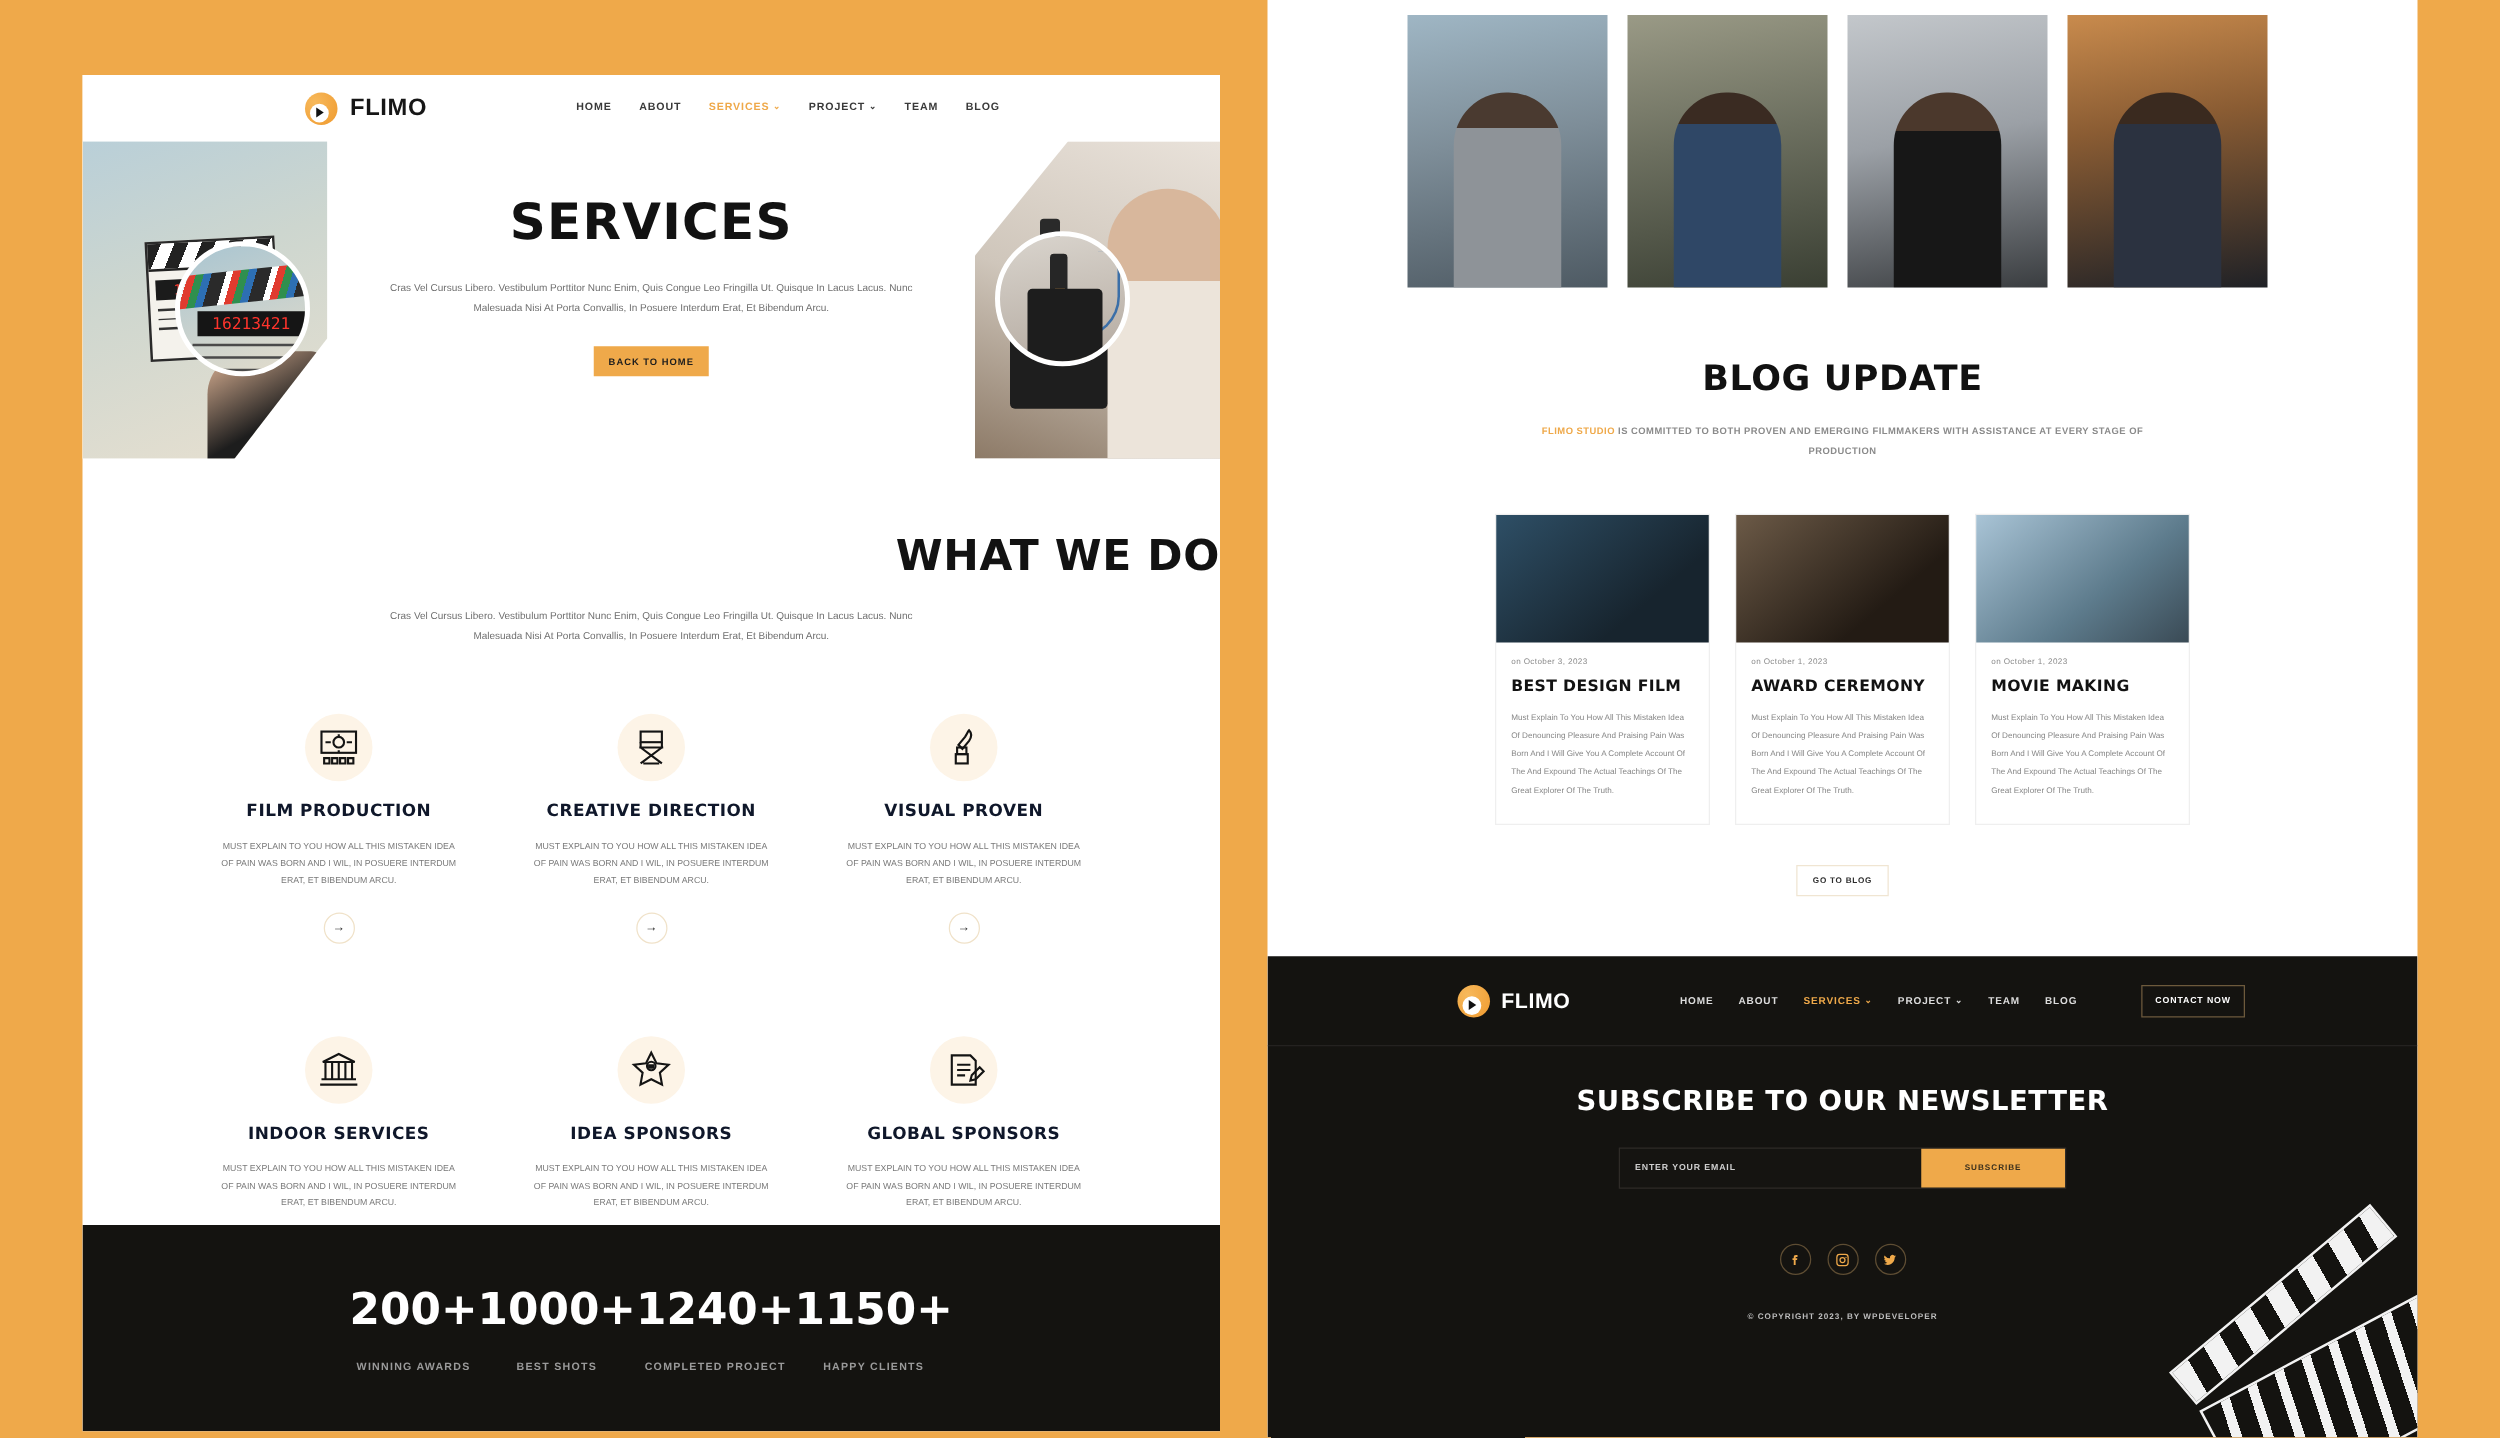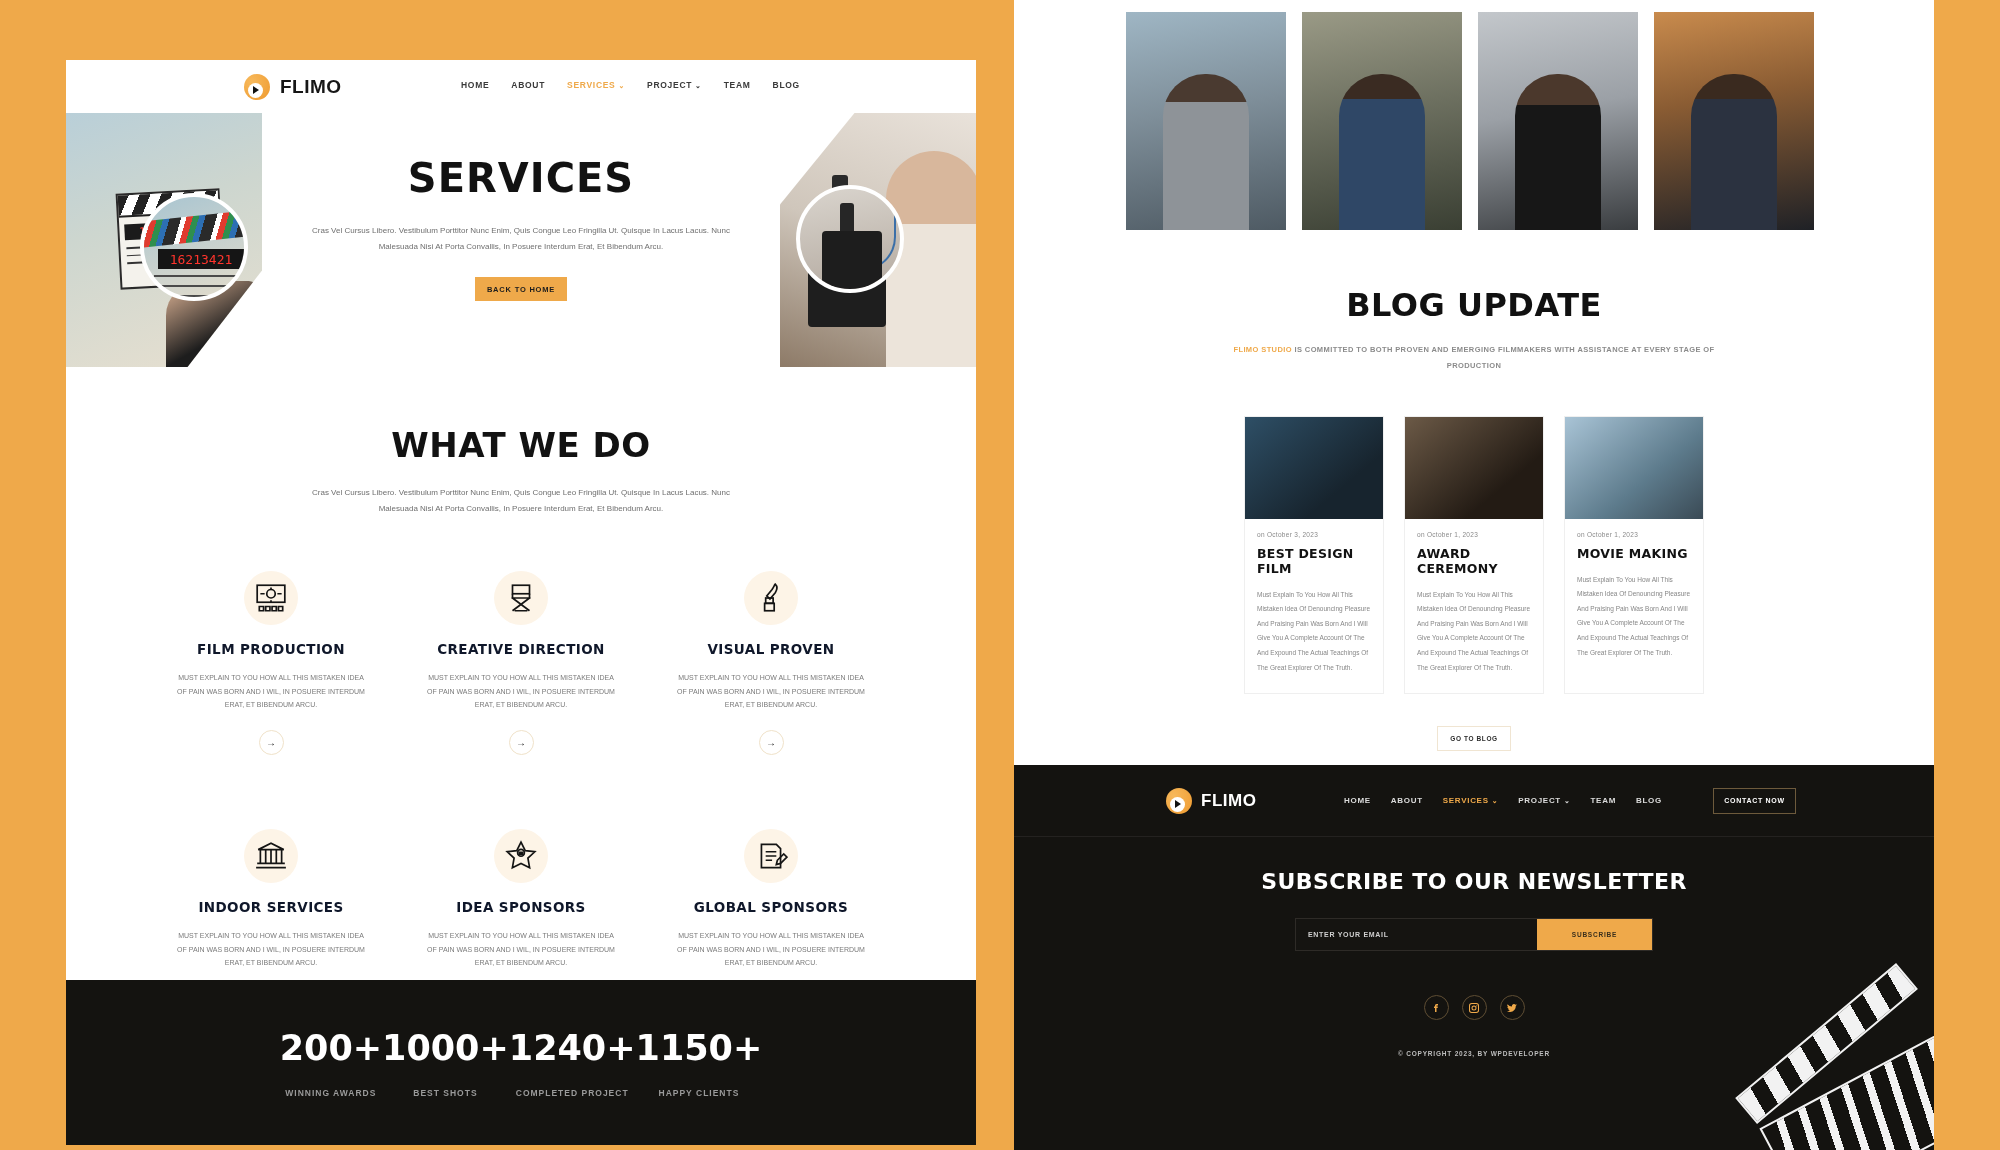--- a/index.html
+++ b/index.html
@@ -149,21 +149,21 @@
   .btn-primary{
     margin:22px auto 0; width:92px; height:24px; background:#efa94a;
     color:#1d1d1d; font-size:7.5px; font-weight:700; letter-spacing:.8px;
     display:flex; align-items:center; justify-content:center; cursor:pointer;
   }
 
   
   .wwd { padding-top:58px; text-align:center; }
   .wwd-title{
     font-family:"DejaVu Sans", sans-serif; font-weight:900;
-    font-size:34px; letter-spacing:.5px; color:#121212;
+    font-size:34px; letter-spacing:.5px; color:#121212;text-align:right;
   }
   .wwd-sub{ margin-top:20px; font-size:8px; line-height:2; color:#6f6f6f; width:420px; margin:20px auto 0; }
 
   .svc-grid{ margin-top:54px; display:flex; justify-content:center; gap:60px; padding:0 56px; }
   .svc-grid.row2{ margin-top:74px; }
   .svc-card{ width:190px; text-align:center; }
   .svc-icon-wrap{
     width:54px; height:54px; margin:0 auto; border-radius:50%;
     background:#fdf4e7; display:flex; align-items:center; justify-content:center;
   }
@@ -207,30 +207,30 @@
     width:86px; height:156px; border-radius:42px 42px 0 0;
   }
   .tp1 .figure{ background:linear-gradient(180deg,#4a3a30 0 18%,#8e9398 18% 100%); }
   .tp2 .figure{ background:linear-gradient(180deg,#3a2b22 0 16%,#2f4766 16% 100%); }
   .tp3 .figure{ background:linear-gradient(180deg,#4b382c 0 20%,#171717 20% 100%); }
   .tp4 .figure{ background:linear-gradient(180deg,#3a2a1f 0 16%,#2b3240 16% 100%); }
 
   .blog-head{ text-align:center; margin-top:56px; }
   .blog-title{
     font-family:"DejaVu Sans",sans-serif; font-weight:900;
-    font-size:32px; letter-spacing:.5px; color:#111;
+    font-size:28px; letter-spacing:.5px; color:#111;
   }
   .blog-sub{
     margin:18px auto 0; width:500px; font-size:7.5px; line-height:2.1;
     letter-spacing:.4px; color:#8b8b8b; font-weight:600; text-transform:uppercase;
   }
   .blog-sub .brand{ color:#efa94a; font-weight:800; }
 
   .blog-grid{ display:flex; justify-content:center; gap:20px; margin-top:42px; }
-  .blog-card{ width:140px; border:1px solid #efefef; background:#fff; padding-bottom:18px; }
+  .blog-card{ width:172px; border:1px solid #efefef; background:#fff; padding-bottom:18px; }
   .blog-thumb{ width:100%; height:102px; }
   .bt1{ background:linear-gradient(140deg,#2e4f66,#17242e 70%); position:relative; }
   .bt1::after{
     content:""; position:absolute; inset:10px;
     background:repeating-linear-gradient(90deg,#c8a martyr 0,#c8a24a 0), none;
   }
   .bt2{ background:linear-gradient(140deg,#6c5a47,#231b14 70%); }
   .bt3{ background:linear-gradient(140deg,#a9c4d6,#5d7b8c 60%,#3a4a55 100%); }
   .blog-body{ padding:12px 12px 0 12px; }
   .blog-date{ font-size:6.5px; color:#8a8a8a; letter-spacing:.3px; }

